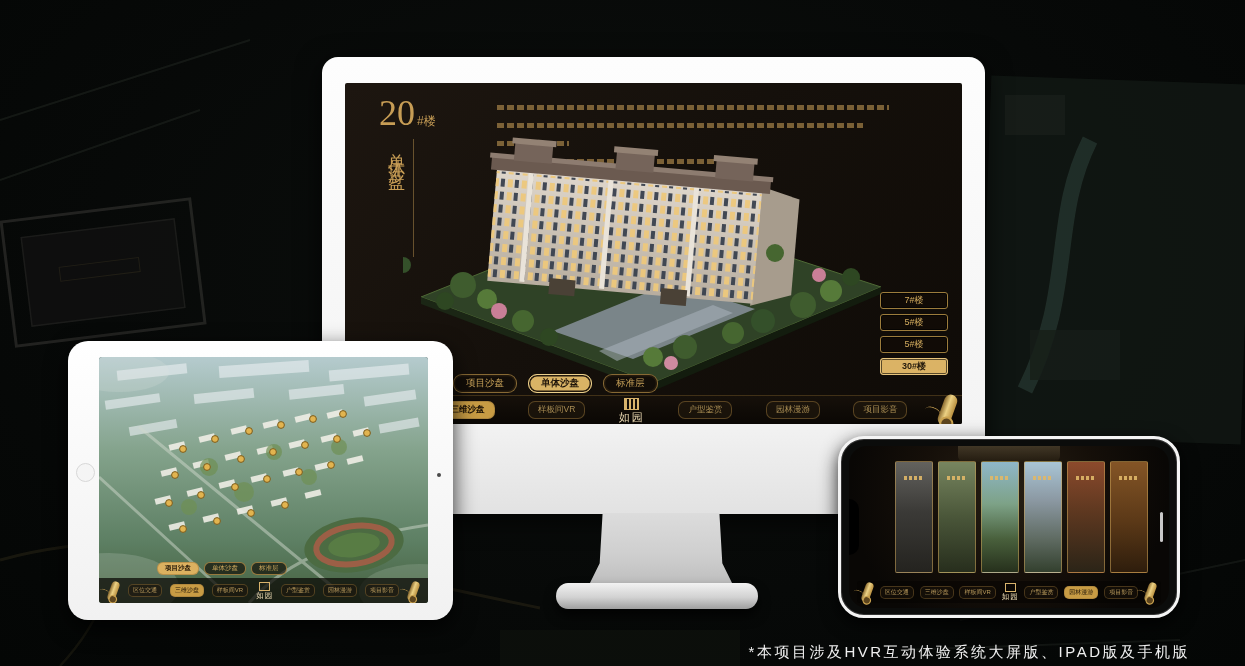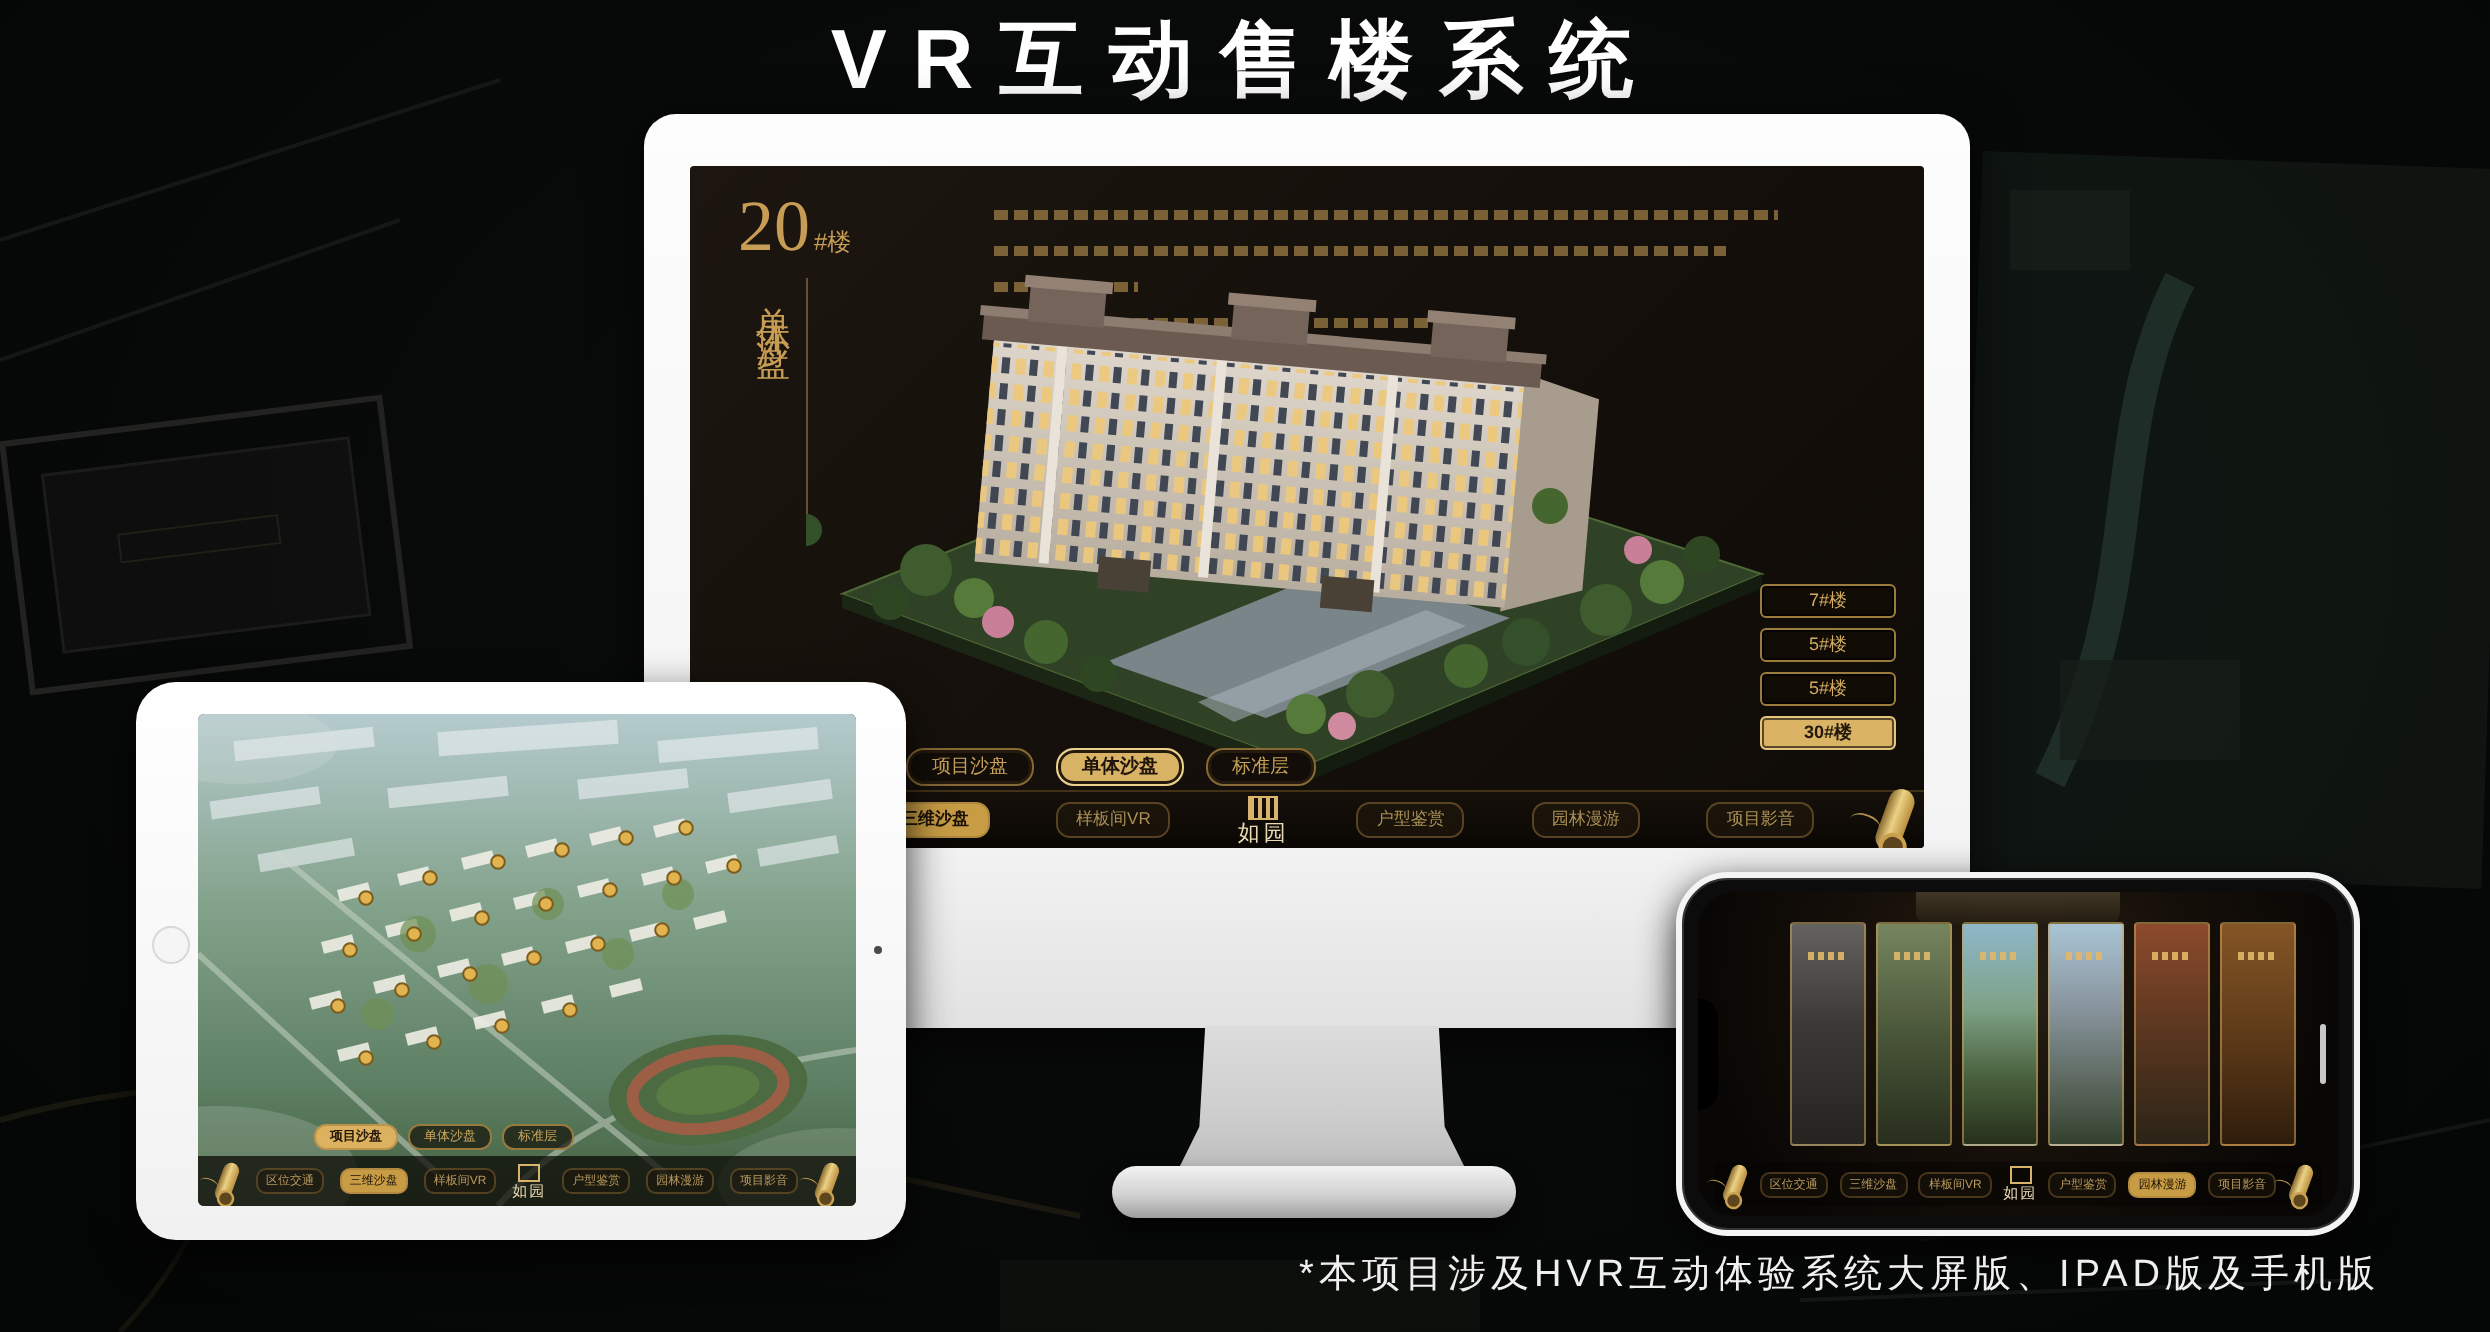--- a/index.html
+++ b/index.html
@@ -18,21 +18,21 @@
   .monitor-screen{position:absolute;left:23px;top:26px;width:617px;height:341px;
     background:linear-gradient(135deg,#1d1610 0%,#15100b 45%,#0f0b07 100%);
     border-radius:2px;overflow:hidden;}
   .monitor-stand-neck{position:absolute;left:588px;top:513px;width:146px;height:74px;
     background:linear-gradient(180deg,#dcdcdc,#cfcfcf 55%,#bdbdbd);
     clip-path:polygon(10% 0,90% 0,92% 68%,100% 100%,0 100%,8% 68%);}
   .monitor-stand-base{position:absolute;left:556px;top:583px;width:202px;height:26px;
     border-radius:12px/13px;background:linear-gradient(180deg,#f2f2f2,#d2d2d2 55%,#9f9f9f);
     box-shadow:0 7px 12px rgba(0,0,0,.7);}
   
-  .ms-heading{position:absolute;left:24px;top:12px;color:#c79d55;}
+  .ms-heading{position:absolute;left:34px;top:12px;color:#c79d55;}
   .ms-heading .num{font-family:"Liberation Serif", serif;font-size:36px;line-height:1;}
   .ms-heading .unit{font-size:12px;margin-left:2px;}
   .ms-heading .vert{writing-mode:vertical-rl;font-size:17px;letter-spacing:7px;
     margin-top:8px;margin-left:6px;border-right:1px solid rgba(199,157,85,.45);padding-right:5px;height:118px;}
   .ms-desc{position:absolute;left:152px;top:22px;width:400px;}
   .ms-desc .tl{height:5px;margin-bottom:13px;
     background:repeating-linear-gradient(90deg,rgba(185,146,80,.62) 0 7px,transparent 7px 10px);}
   .ms-bbtns{position:absolute;right:14px;top:209px;display:flex;flex-direction:column;gap:5px;}
   .bbtn{width:66px;height:15px;line-height:15px;text-align:center;font-size:9px;
     color:#d2ab5e;background:rgba(18,12,6,.85);border:1px solid #9c7c3c;border-radius:3px;
@@ -102,21 +102,21 @@
     background:#000;border-radius:0 10px 10px 0;}
   .phone-home-ind{position:absolute;right:6px;top:50%;transform:translateY(-50%);width:3px;height:30px;
     background:rgba(255,255,255,.78);border-radius:2px;}
   .phone-menustrip{position:absolute;left:8px;right:8px;bottom:5px;height:22px;
     display:flex;align-items:center;justify-content:space-between;background:rgba(5,4,2,.55);border-radius:3px;
     padding:0 4px;}
   .pitem{font-size:6px;color:#b99a5c;padding:1px 4px;border:1px solid rgba(150,115,55,.4);
     border-radius:5px;background:rgba(30,22,12,.5);white-space:nowrap;}
   .pitem.active{background:#c89c44;color:#1c1206;}
   
-  .footnote{position:absolute;right:55px;bottom:16px;color:#efefef;font-size:19px;letter-spacing:2.5px;}
+  .footnote{position:absolute;right:55px;bottom:4px;color:#efefef;font-size:15px;letter-spacing:2.5px;}
 </style>
 </head>
 <body>
 
 <div class="stage">
 
   <svg class="bg-collage" viewBox="0 0 1245 666" width="1245" height="666">
     <g opacity="0.9">
       <rect x="8" y="210" width="190" height="125" fill="none" stroke="#262624" stroke-width="3" transform="rotate(-7 103 272)"></rect>
       <rect x="26" y="228" width="154" height="89" fill="#101010" stroke="#1f1f1d" stroke-width="1.5" transform="rotate(-7 103 272)"></rect>
@@ -126,21 +126,20 @@
       <rect x="1030" y="330" width="90" height="50" fill="#19211b" opacity=".8"></rect>
       <rect x="1005" y="95" width="60" height="40" fill="#1b221d" opacity=".8"></rect>
       <path d="M0,560 C160,515 330,565 540,608" stroke="#38301d" stroke-width="3" fill="none" opacity=".45"></path>
       <path d="M60,666 C150,570 90,500 150,430" stroke="#332c1b" stroke-width="2.5" fill="none" opacity=".4"></path>
       <path d="M0,120 L250,40 M0,180 L200,110" stroke="#1c201c" stroke-width="2" opacity=".8"></path>
       <path d="M960,620 L1245,560 M900,650 L1180,640" stroke="#1c201c" stroke-width="2" opacity=".7"></path>
       <rect x="500" y="630" width="240" height="36" fill="#12150f" opacity=".6"></rect>
     </g>
   </svg>
 
-  <div class="main-title">VR互动售楼系统</div>
 
   <div class="monitor-frame">
     <div class="monitor-screen">
 
       <div class="ms-heading">
         <span class="num">20</span><span class="unit">#楼</span>
         <div class="vert">单体沙盘</div>
       </div>
 
       <div class="ms-desc">

